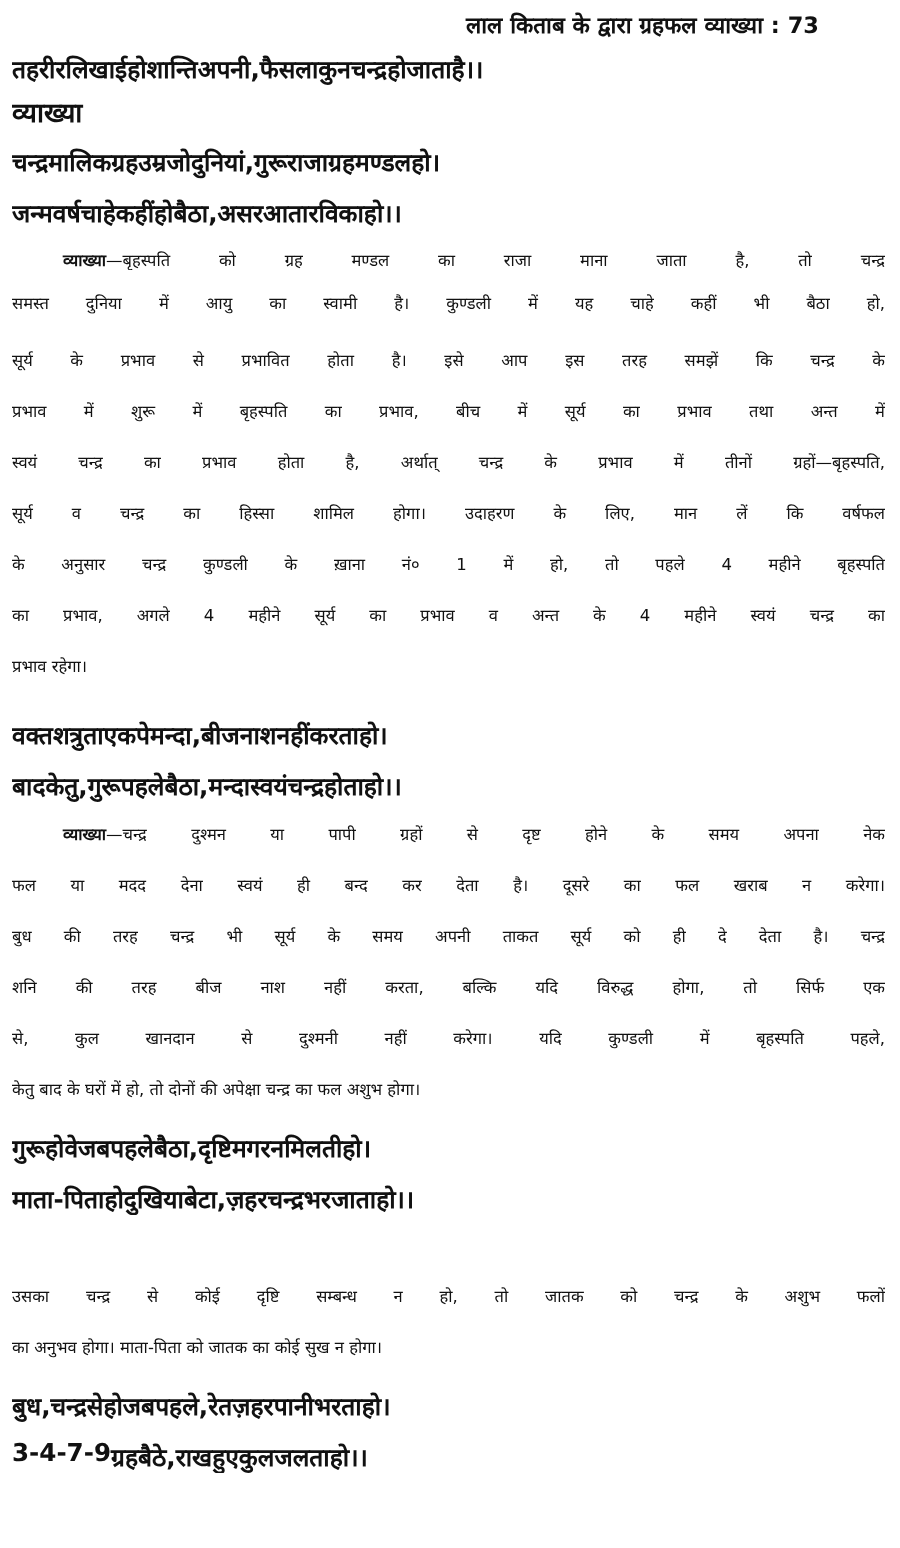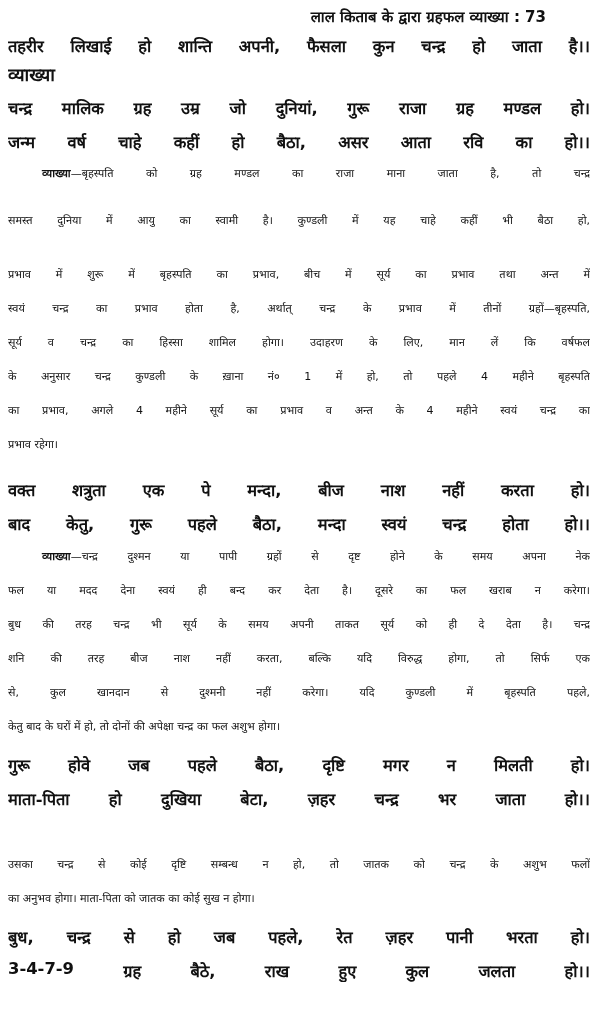--- a/index.html
+++ b/index.html
@@ -13,21 +13,21 @@
       position: absolute; right: 14px; top: 6px;
       font-size: 15px; font-weight: bold; letter-spacing: 0;
       white-space: nowrap;
     }
     .line {
       position: absolute; left: 8px; width: 582px;
       white-space: nowrap; overflow: hidden;
     }
     .verse {
       font-size: 16.4px; font-weight: bold;
-      display: flex; justify-content: space-between;
+      display: flex; 
     }
     .verse span { display: inline-block; }
     .heading { font-size: 18px; font-weight: bold; }
     .prose {
       font-size: 11px; font-weight: normal;
       text-align: justify; text-align-last: justify;
     }
     .prose.last { text-align-last: left; }
     .indent { padding-left: 34px; width: 548px; }
     .label { font-weight: bold; }
@@ -78,21 +78,22 @@
       <span>असर</span>
       <span>आता</span>
       <span>रवि</span>
       <span>का</span>
       <span>हो।।</span>
     </div>
 
   <div class="line prose indent" style="top:165px">
     <span class="label">व्याख्या</span><span>—बृहस्पति को ग्रह मण्डल का राजा माना जाता है, तो चन्द्र</span>
   </div>
-  <div class="line prose" style="top:212px">समस्त दुनिया में आयु का स्वामी है। कुण्डली में यह चाहे कहीं भी बैठा हो,</div>
+  <div class="line prose" style="top:194px">समस्त दुनिया में आयु का स्वामी है। कुण्डली में यह चाहे कहीं भी बैठा हो,</div>
+  <div class="line prose" style="top:232px">सूर्य के प्रभाव से प्रभावित होता है। इसे आप इस तरह समझें कि चन्द्र के</div>
   <div class="line prose" style="top:266px">प्रभाव में शुरू में बृहस्पति का प्रभाव, बीच में सूर्य का प्रभाव तथा अन्त में</div>
   <div class="line prose" style="top:300px">स्वयं चन्द्र का प्रभाव होता है, अर्थात् चन्द्र के प्रभाव में तीनों ग्रहों—बृहस्पति,</div>
   <div class="line prose" style="top:334px">सूर्य व चन्द्र का हिस्सा शामिल होगा। उदाहरण के लिए, मान लें कि वर्षफल</div>
   <div class="line prose" style="top:368px">के अनुसार चन्द्र कुण्डली के ख़ाना नं० 1 में हो, तो पहले 4 महीने बृहस्पति</div>
   <div class="line prose" style="top:402px">का प्रभाव, अगले 4 महीने सूर्य का प्रभाव व अन्त के 4 महीने स्वयं चन्द्र का</div>
   <div class="line prose last" style="top:436px">प्रभाव रहेगा।</div>
 
   <div class="line verse" style="top:478px">
       <span>वक्त</span>
       <span>शत्रुता</span>

